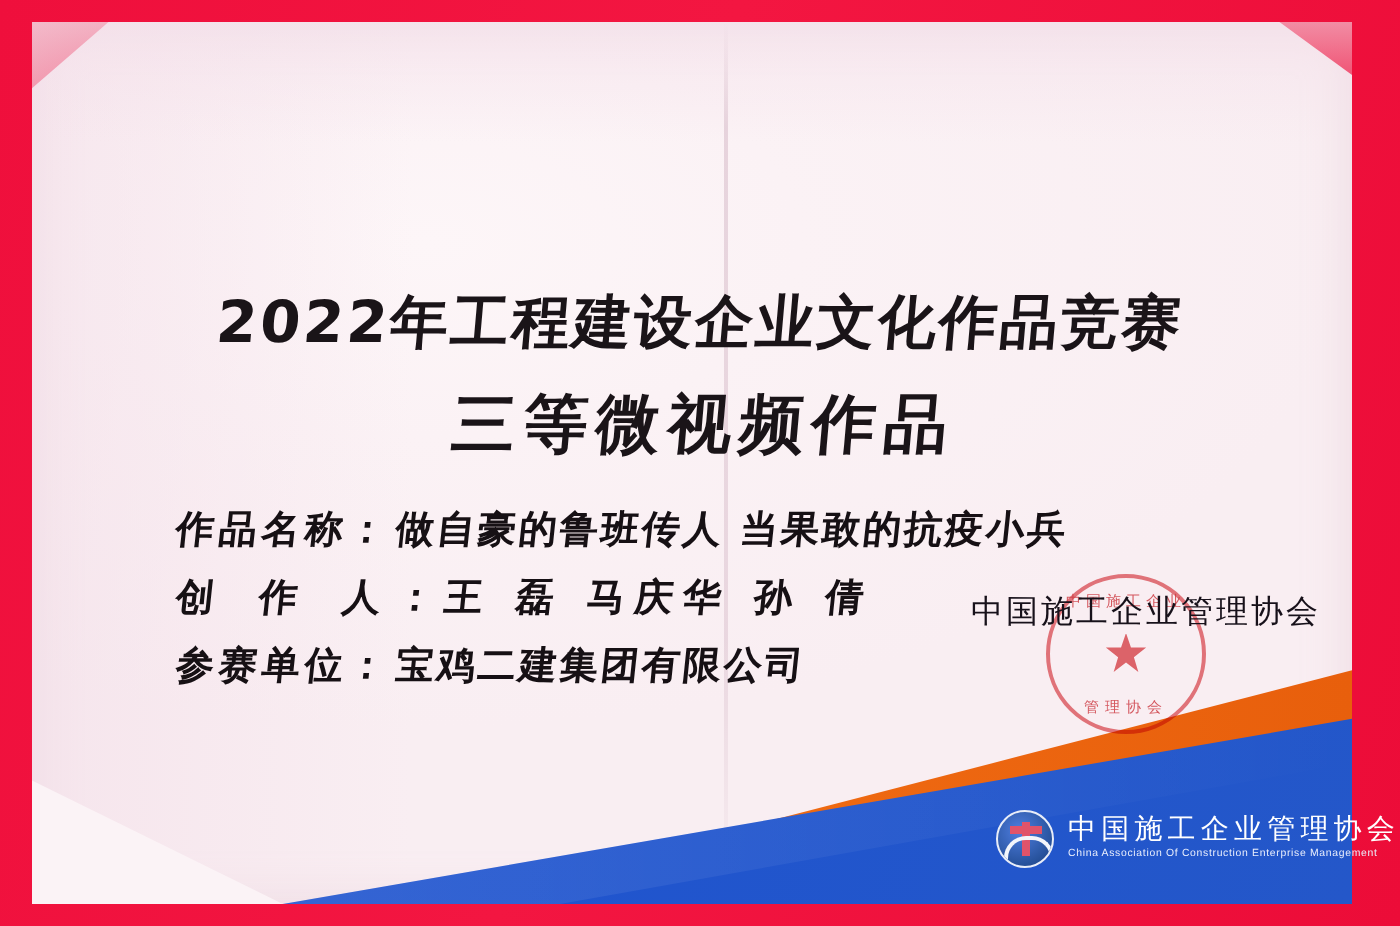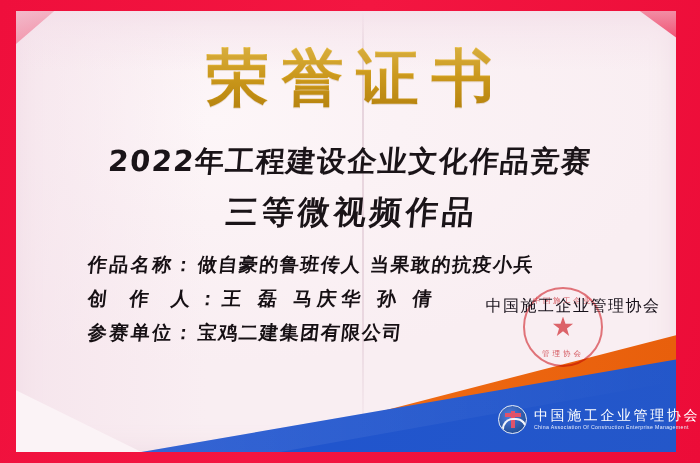--- a/index.html
+++ b/index.html
@@ -315,21 +315,20 @@
 
 <div id="certificate">
 
   <div class="frame-red"></div>
 
   <div class="paper"></div>
   <div class="sheen-l"></div>
   <div class="sheen-t"></div>
   <div class="crease"></div>
 
-  <div class="title">荣誉证书</div>
 
   <div class="subtitle1">2022年工程建设企业文化作品竞赛</div>
 
   <div class="subtitle2">三等微视频作品</div>
 
   <div class="fields">
 
     <div class="field-row row-work">
       <span class="field-label">作品名称</span>
       <span class="field-colon">：</span>

